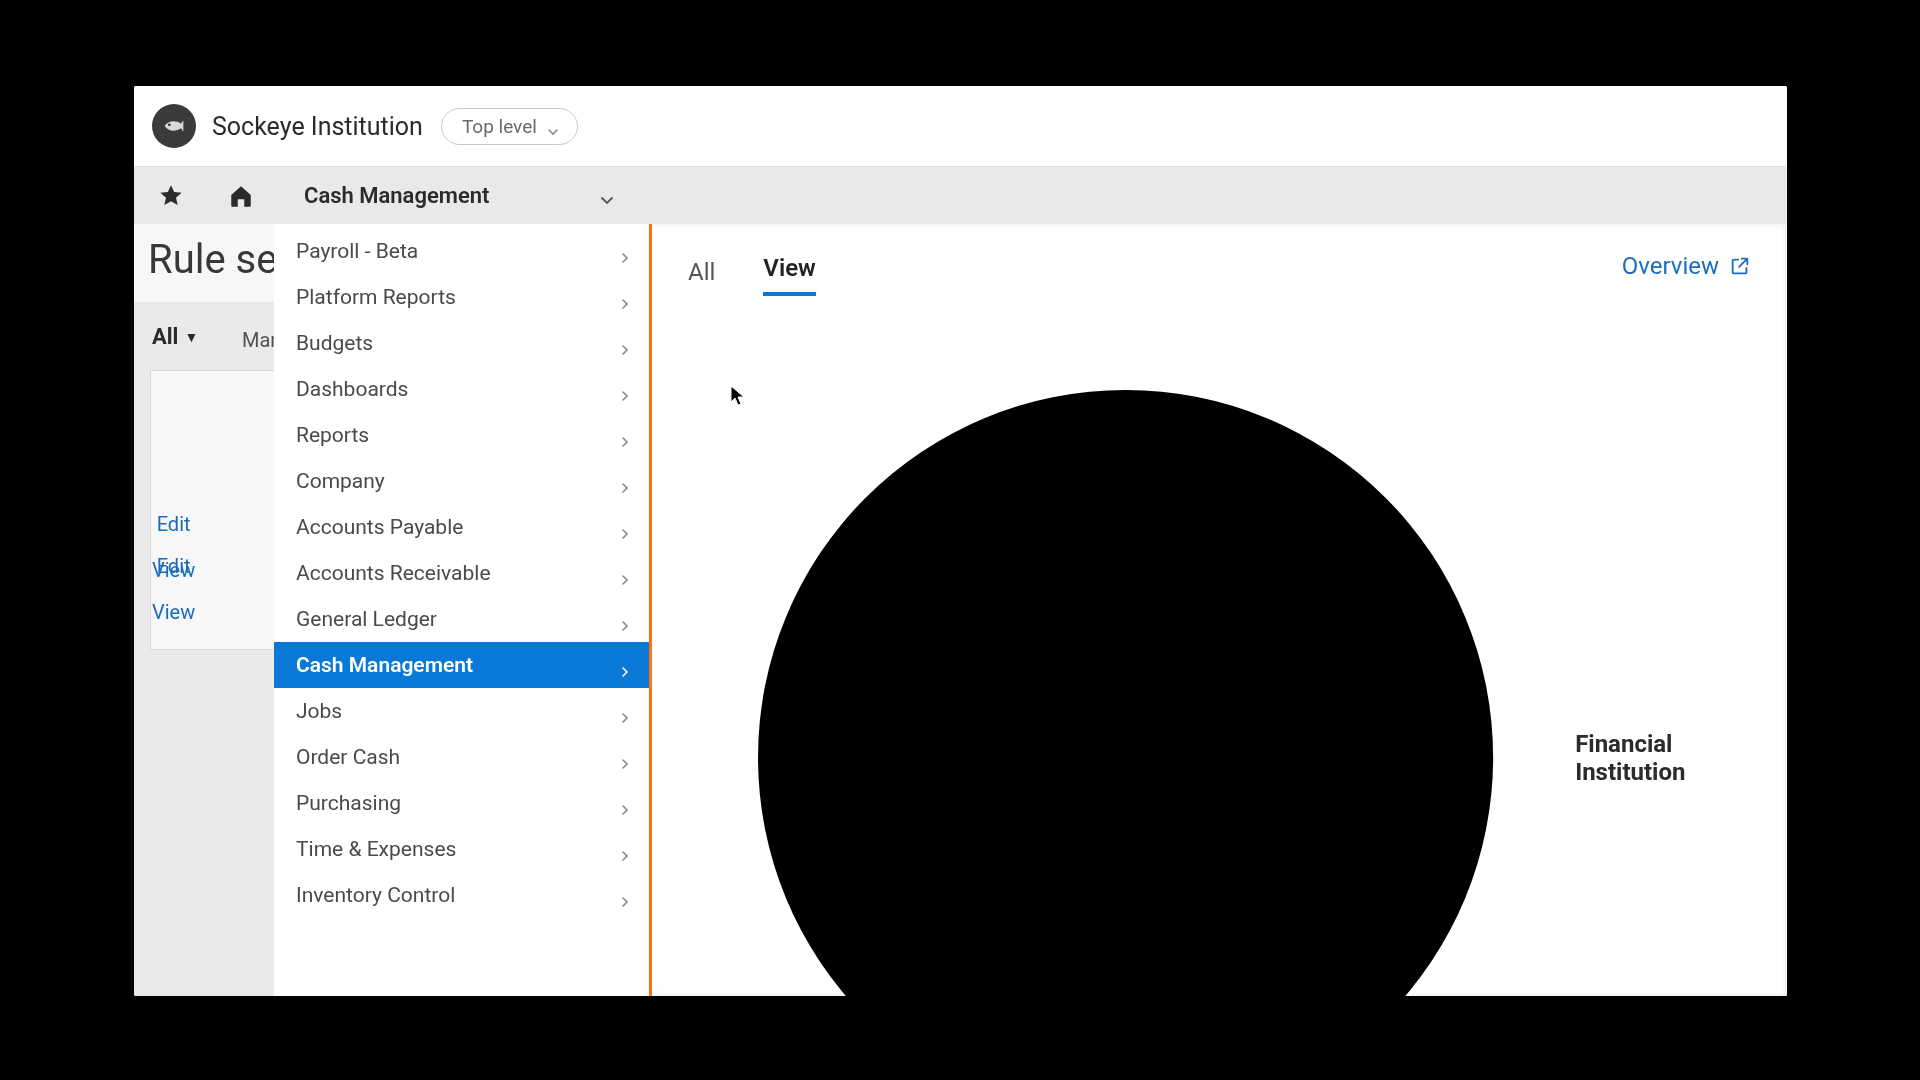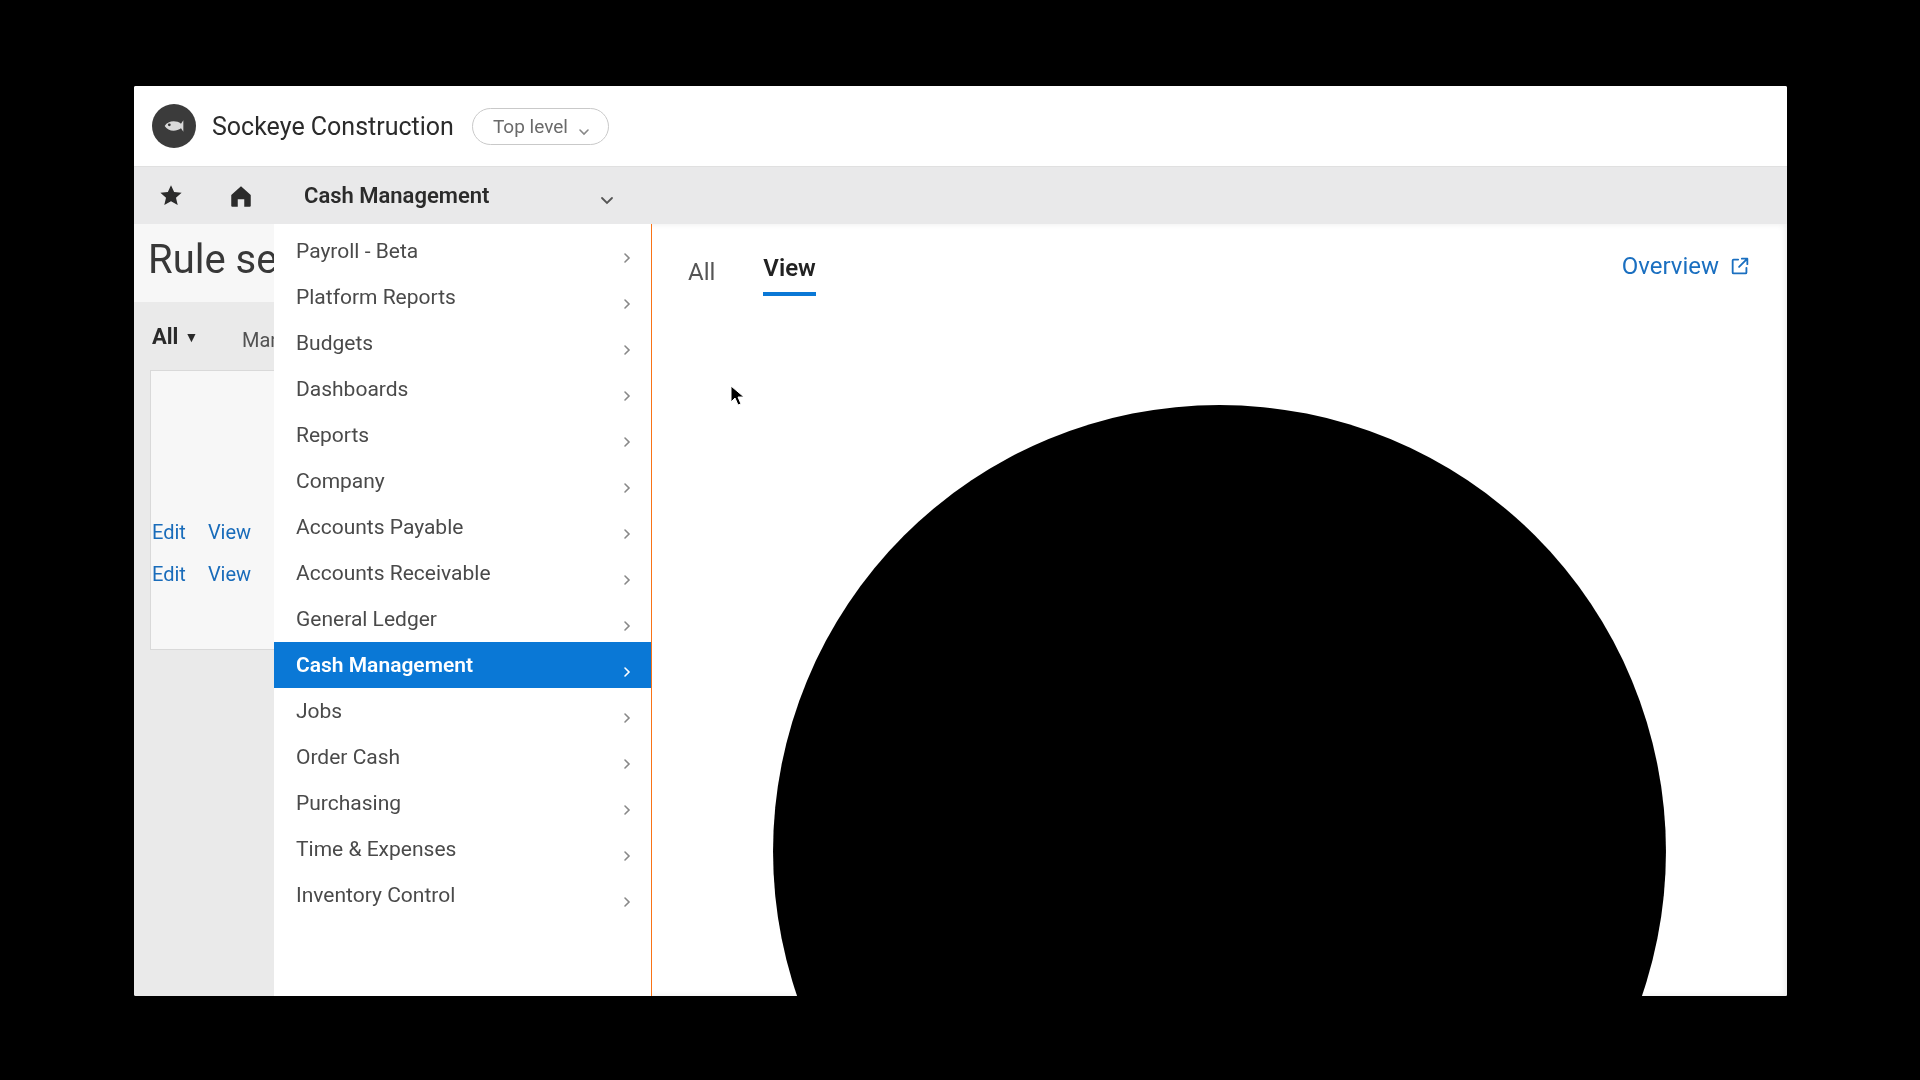--- a/index.html
+++ b/index.html
@@ -20,27 +20,27 @@
   
   .body { position: relative; height: calc(100% - 138px); }
   
   .page-bg { position: absolute; left: 0; top: 0; width: 100%; height: 100%; background: #fff; }
   .page-title { position: absolute; left: 14px; top: 12px; font-size: 40px; font-weight: 400; color: #3a3a3a; }
   .contentshade { position: absolute; left: 0; top: 78px; right: 0; bottom: 0; background: #f1f1f1; }
   .all-dd { position: absolute; left: 18px; top: 100px; font-size: 22px; font-weight: 700; color: #2b2b2b; display: inline-flex; align-items: center; gap: 6px; cursor: pointer; }
   .all-dd .caret { font-size: 14px; }
   .man-txt { position: absolute; left: 108px; top: 104px; font-size: 20px; color: #555; }
   .white-card { position: absolute; left: 16px; top: 146px; width: 1000px; height: 280px; background: #fff; border: 1px solid #e0e0e0; }
-  .row { position: absolute; left: 18px; height: 40px; display: flex; align-items: center; gap: 22px; }
+  .row { position: absolute; left: 18px; height: 40px; display: flex; align-items: center; gap: 22px; flex-direction: column; }
   .row a { color: #1a6fc0; font-size: 20px; text-decoration: none; }
   .row1 { top: 288px; }
   .row2 { top: 330px; }
   
   .mega { position: absolute; left: 140px; top: 0; width: 1513px; height: 100%; background: #fff; box-shadow: -2px 0 6px rgba(0,0,0,0.08) inset; display: flex; }
-  .mega-left { width: 378px; background: #fff; border-right: 1px solid #f97316; padding-top: 4px; }
+  .mega-left { width: 378px; background: #fff; border-right: 3px solid #f97316; padding-top: 4px; }
   .mega-left .item { position: relative; height: 46px; display: flex; align-items: center; padding: 0 22px; font-size: 21px; color: #4a4a4a; cursor: pointer; }
   .mega-left .item .chev { position: absolute; right: 18px; width: 12px; height: 12px; color: #888; }
   .mega-left .item.active { background: #0a78d6; color: #fff; font-weight: 600; }
   .mega-left .item.active .chev { color: #fff; }
   .mega-right { flex: 1; position: relative; padding: 28px 36px 20px 36px; }
   .tabs { display: flex; gap: 48px; align-items: flex-end; height: 44px; margin-bottom: 24px; }
   .tab { font-size: 24px; color: #555; padding-bottom: 10px; cursor: pointer; }
   .tab.active { color: #222; font-weight: 600; border-bottom: 4px solid #0a78d6; }
   .overview { position: absolute; right: 36px; top: 28px; color: #1a6fc0; font-size: 24px; display: inline-flex; align-items: center; gap: 10px; cursor: pointer; }
   .overview svg { width: 22px; height: 22px; }
@@ -56,21 +56,21 @@
 
 <div class="stage">
 
   <div class="topbar">
     <div class="logo">
       <svg viewBox="0 0 24 24">
           <path d="M4 12c3-5 10-5 14-2l2-3v10l-2-3c-4 3-11 3-14-2z" fill="#d9d9d9"></path>
           <circle cx="8" cy="11" r="1.2" fill="#333"></circle>
         </svg>
     </div>
-    <div class="company-name">Sockeye Construction</div>
+    <div class="company-name">Sockeye Institution</div>
     <div class="level-pill">
       <span>Top level</span>
       <span class="chev">
         <svg viewBox="0 0 12 12">
             <path d="M2 4l4 4 4-4" stroke="#888" stroke-width="1.6" fill="none" stroke-linecap="round"></path>
           </svg>
       </span>
     </div>
   </div>
 
@@ -219,20 +219,21 @@
               <path d="M14 4h6v6M20 4l-9 9M19 14v5a1 1 0 0 1-1 1H5a1 1 0 0 1-1-1V6a1 1 0 0 1 1-1h5" fill="none" stroke="#1a6fc0" stroke-width="2" stroke-linecap="round" stroke-linejoin="round"></path>
             </svg>
         </div>
 
         <div class="section-h first">
           <svg class="plus" viewBox="0 0 20 20">
               <circle cx="10" cy="10" r="8.4"></circle>
               <line x1="10" y1="5.5" x2="10" y2="14.5"></line>
               <line x1="5.5" y1="10" x2="14.5" y2="10"></line>
             </svg>
+          <span>Financial Institution</span>
         </div>
 
         <div class="cursor" style="left:76px; top:160px;">
           <svg viewBox="0 0 20 24">
               <path d="M3 2l0 16 4-4 3 7 3-1-3-7 6 0z" fill="#000" stroke="#fff" stroke-width="1"></path>
             </svg>
         </div>
       </div>
     </div>
   </div>

